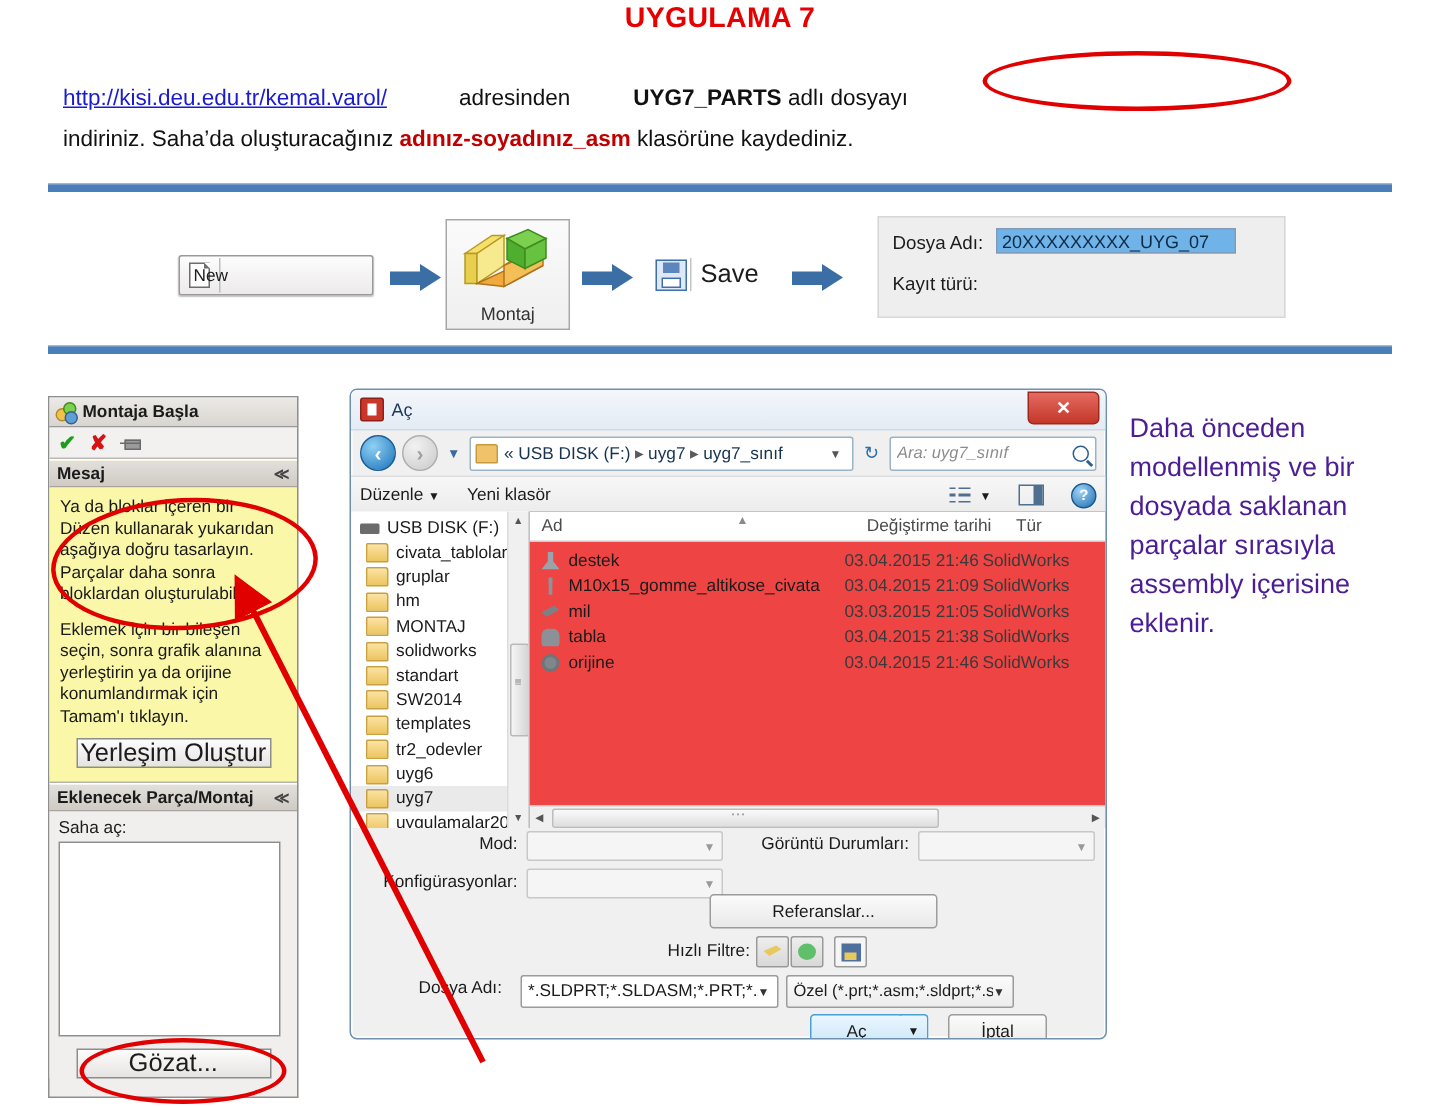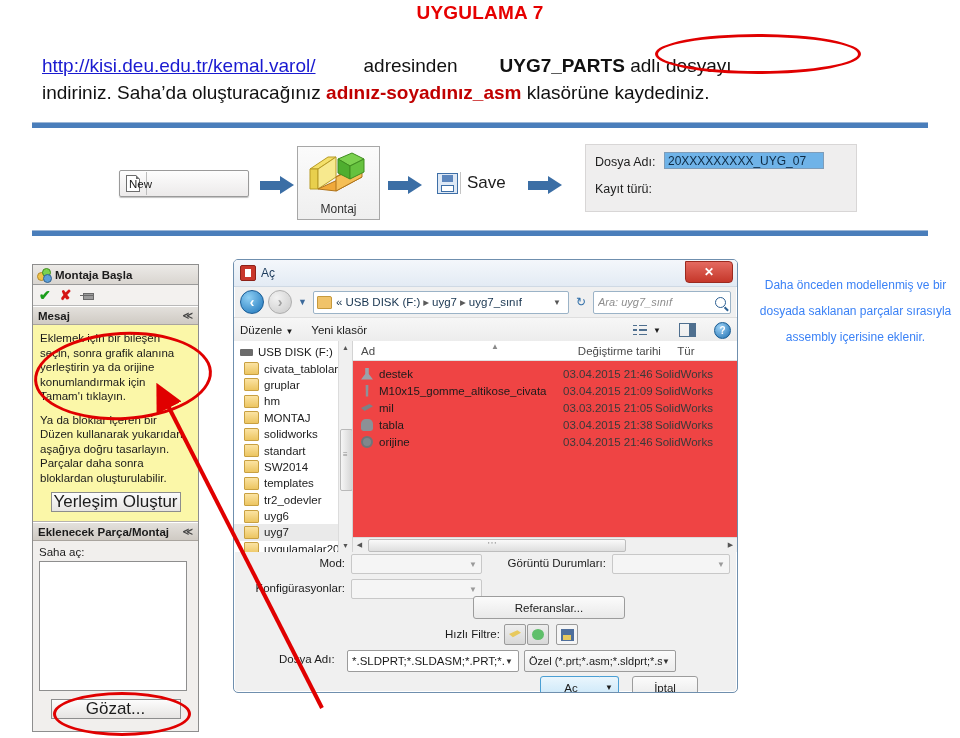--- a/index.html
+++ b/index.html
@@ -12,21 +12,21 @@
     color:#111;
   }
 
   
   #slide-title{
     position:absolute;left:0;top:2px;width:960px;text-align:center;
     font-size:19px;font-weight:bold;color:#e60000;letter-spacing:.2px;
   }
   #body-text{
     position:absolute;left:42px;top:52px;width:885px;
-    font-size:19px;line-height:27px;color:#111;
+    font-size:15px;line-height:27px;color:#111;
   }
   #body-text .lnk{color:#1a1ad0;text-decoration:underline;font-weight:normal;}
   #body-text .b{font-weight:bold;}
   #body-text .red{color:#c00000;font-weight:bold;}
   #body-text .sp1{display:inline-block;width:48px;}
   #body-text .sp2{display:inline-block;width:42px;}
 
   .hrule{position:absolute;height:5px;background:#4a7ebb;border-top:1px solid #9db7d6;}
   #rule-top{left:32px;top:122px;width:896px;}
   #rule-mid{left:32px;top:230px;width:896px;}
@@ -284,21 +284,21 @@
   }
   #btn-cancel{
     position:absolute;left:398px;top:124px;width:64px;height:21px;
     background:linear-gradient(#fbfbfb,#e9e9e9);border:1px solid #9c9c9c;border-radius:3px;
     font-size:11.5px;display:flex;align-items:center;justify-content:center;
   }
 
   
   #caption{
     position:absolute;left:753px;top:272px;width:205px;
-    font-size:12px;line-height:26px;color:#3b82f6;text-align:center;
+    font-size:18px;line-height:26px;color:#4c1d95;
   }
 
   
   #red-arrow{position:absolute;left:100px;top:380px;width:300px;height:340px;pointer-events:none;}
 </style>
 </head>
 <body>
 
 <div id="slide-title">UYGULAMA 7</div>
 
@@ -381,22 +381,22 @@
         <span class="b2"></span>
       </span>
   </div>
 
   <div id="msg-wrap">
     <div class="sect-head">
       <span>Mesaj</span>
       <span class="chev">≪</span>
     </div>
     <div id="msg-body">
+      <p>Ya da bloklar içeren bir Düzen kullanarak yukarıdan aşağıya doğru tasarlayın. Parçalar daha sonra bloklardan oluşturulabilir.</p>
       <p>Eklemek için bir bileşen seçin, sonra grafik alanına yerleştirin ya da orijine konumlandırmak için Tamam'ı tıklayın.</p>
-      <p>Ya da bloklar içeren bir Düzen kullanarak yukarıdan aşağıya doğru tasarlayın. Parçalar daha sonra bloklardan oluşturulabilir.</p>
       <span class="sw-button">Yerleşim Oluştur</span>
     </div>
   </div>
 
   <div>
     <div class="sect-head">
       <span>Eklenecek Parça/Montaj</span>
       <span class="chev">≪</span>
     </div>
     <div id="part-body">

